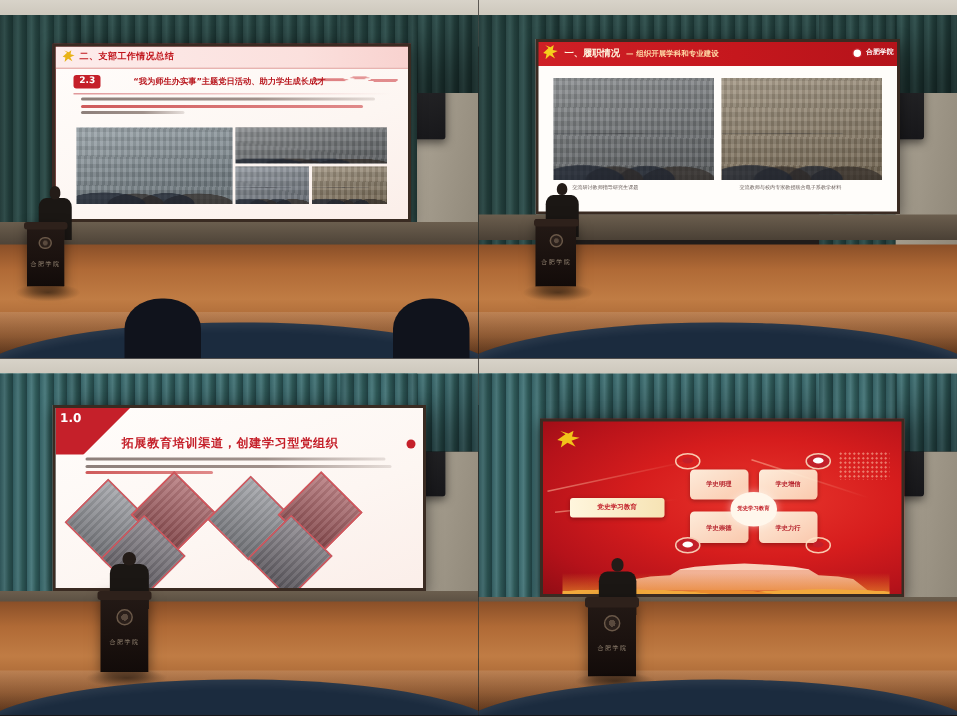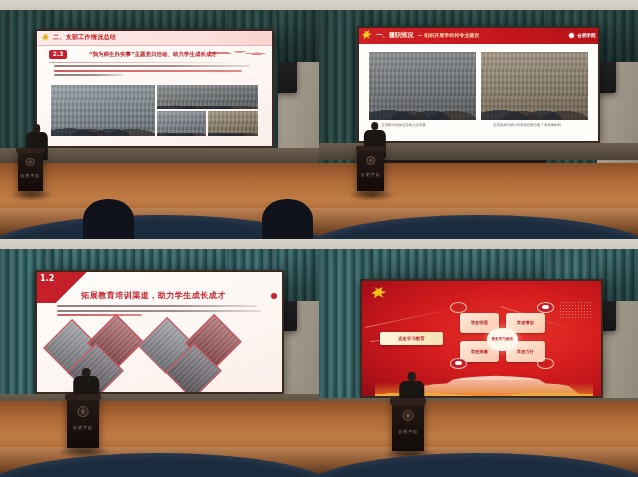--- a/index.html
+++ b/index.html
@@ -424,22 +424,22 @@
     <div class="ceil-light" style="left:44%"></div>
     <div class="ceil-light" style="left:62%"></div>
     <div class="ceil-light" style="left:78%"></div>
     <div class="wall-right"></div>
     <div class="curtain teal top"></div>
     <div class="curtain teal left"></div>
     <div class="curtain teal right"></div>
 
     <div class="screen" style="left:11%;top:13%;width:78%;height:52%;">
       <div class="slide slide-white" style="border-color:#d8d2cc">
-        <div class="corner-red">1.2</div>
-        <div class="big-title">拓展教育培训渠道，助力学生成长成才</div>
+        <div class="corner-red">1.0</div>
+        <div class="big-title">拓展教育培训渠道，创建学习型党组织</div>
         <div class="logo-badge"></div>
 
         <div class="body-lines" style="left:8%;right:5%;top:28%;">
           <div class="bline" style="width:94%"></div>
           <div class="bline" style="width:96%"></div>
           <div class="bline hl" style="width:40%"></div>
         </div>
 
         <div>
           <div class="diamond" style="left:6%;top:46%;width:16%;height:34%;"></div>

